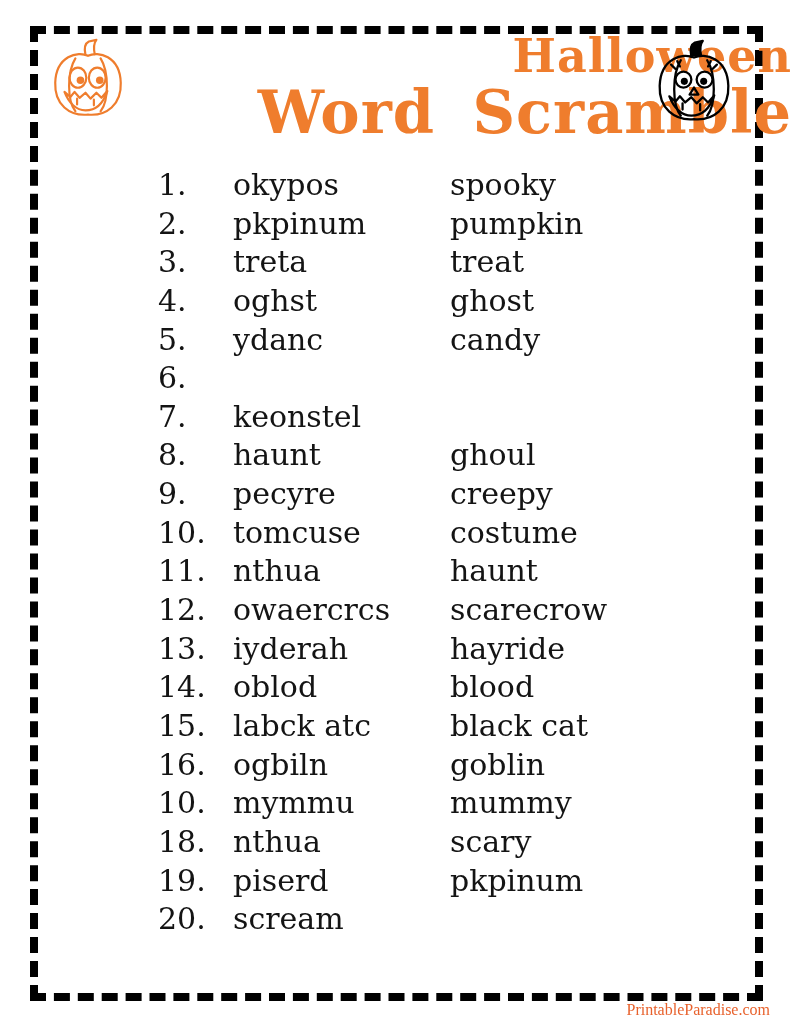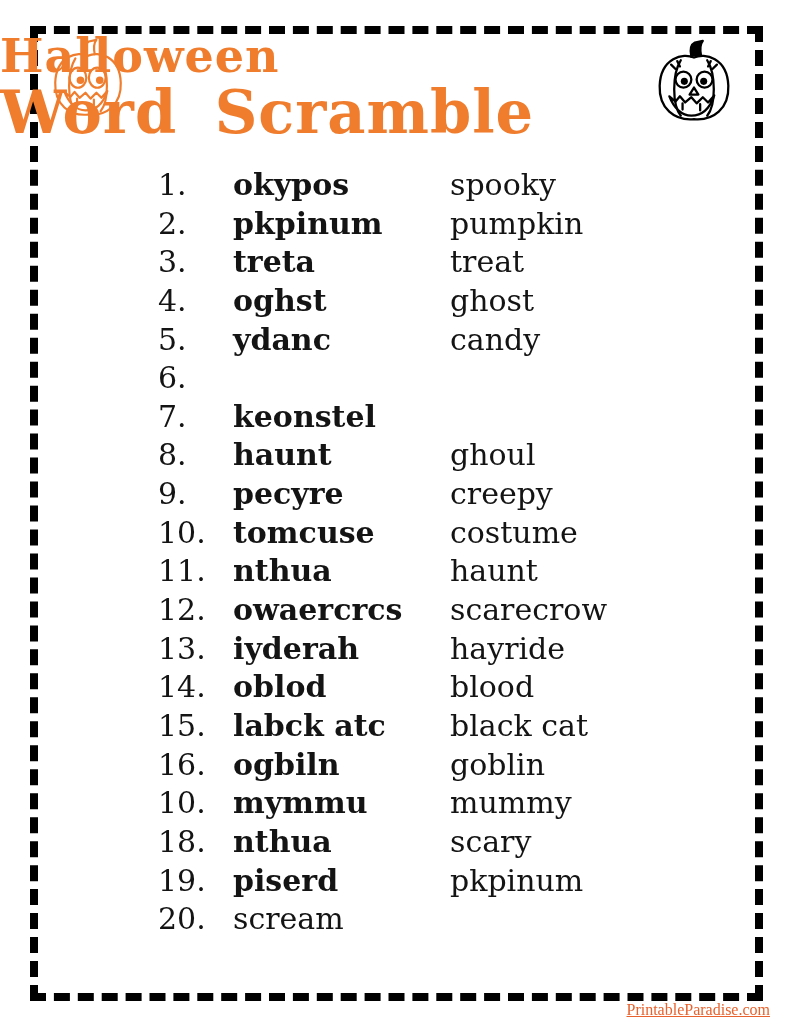--- a/index.html
+++ b/index.html
@@ -12,50 +12,49 @@
     overflow: hidden;
   }
   .dashed-border {
     position: absolute;
     left: 30px; top: 26px; right: 29px; bottom: 23px;
     border: 8px dashed var(--border-black, #000);
   }
   .title {
     position: absolute;
     top: 28px; left: 0; width: 100%;
-    text-align: left;
+    text-align: right;
     color: var(--accent, #EF7D2D);
     font-weight: bold;
     letter-spacing: 1px;
   }
   .title-line1 { font-size: 46px; line-height: 56px; }
   .title-line2 { font-size: 59px; line-height: 58px; word-spacing: 16px; }
   .pumpkin { position: absolute; }
   .pumpkin svg { width: 100%; height: 100%; display: block; }
   .pumpkin-left  { left: 46px;  top: 36px; width: 84px; height: 90px; color: var(--accent, #EF7D2D); }
   .pumpkin-right { left: 650px; top: 36px; width: 88px; height: 96px; color: #000000; }
   .word-list { position: absolute; left: 158px; top: 166px; }
   .row {
     display: flex;
     align-items: baseline;
     height: 38.65px;
     line-height: 38.65px;
     font-size: 30px;
     color: #141414;
   }
   .num { width: 75px; }
-  .scrambled { width: 217px; font-weight: bold; }
+  .scrambled { width: 217px; }
   .answer { }
   .footer {
     position: absolute;
     top: 1001px; right: 22px;
     font-family: "Liberation Serif", serif;
     font-size: 16px;
     color: var(--footer-orange, #E8622D);
-    text-decoration: underline;
   }
 </style>
 </head>
 <body>
 
 <div class="page">
 
   <div class="dashed-border"></div>
 
   <div class="pumpkin pumpkin-left">

